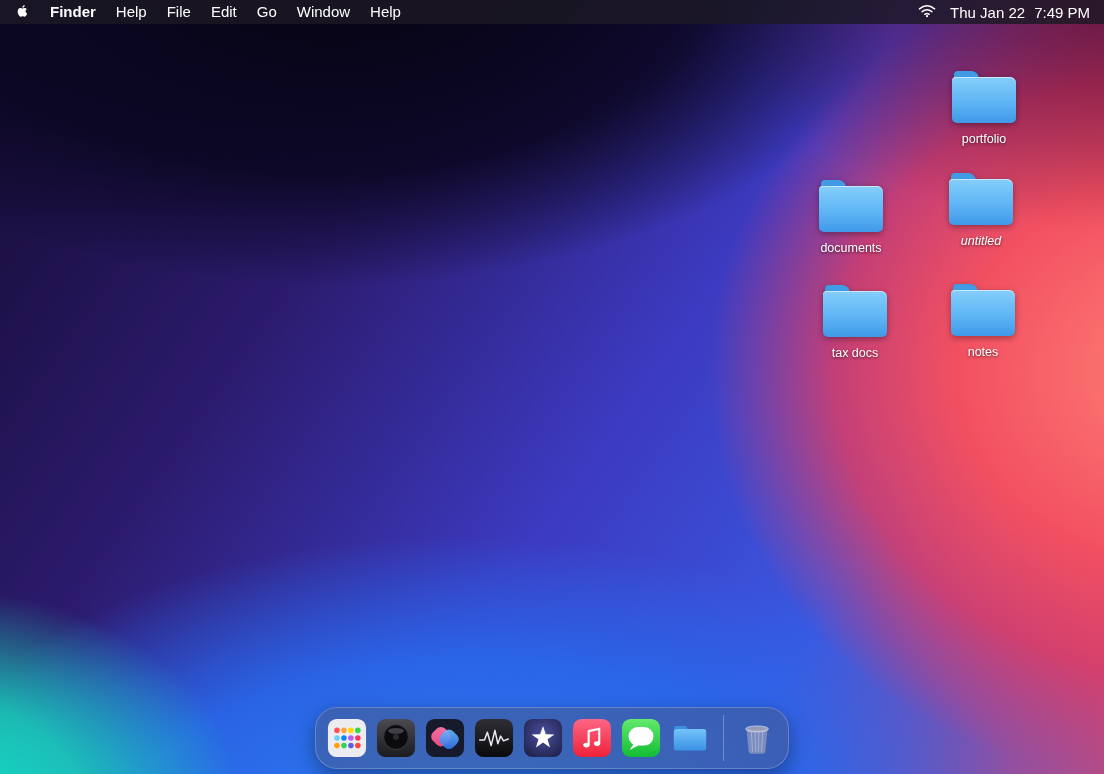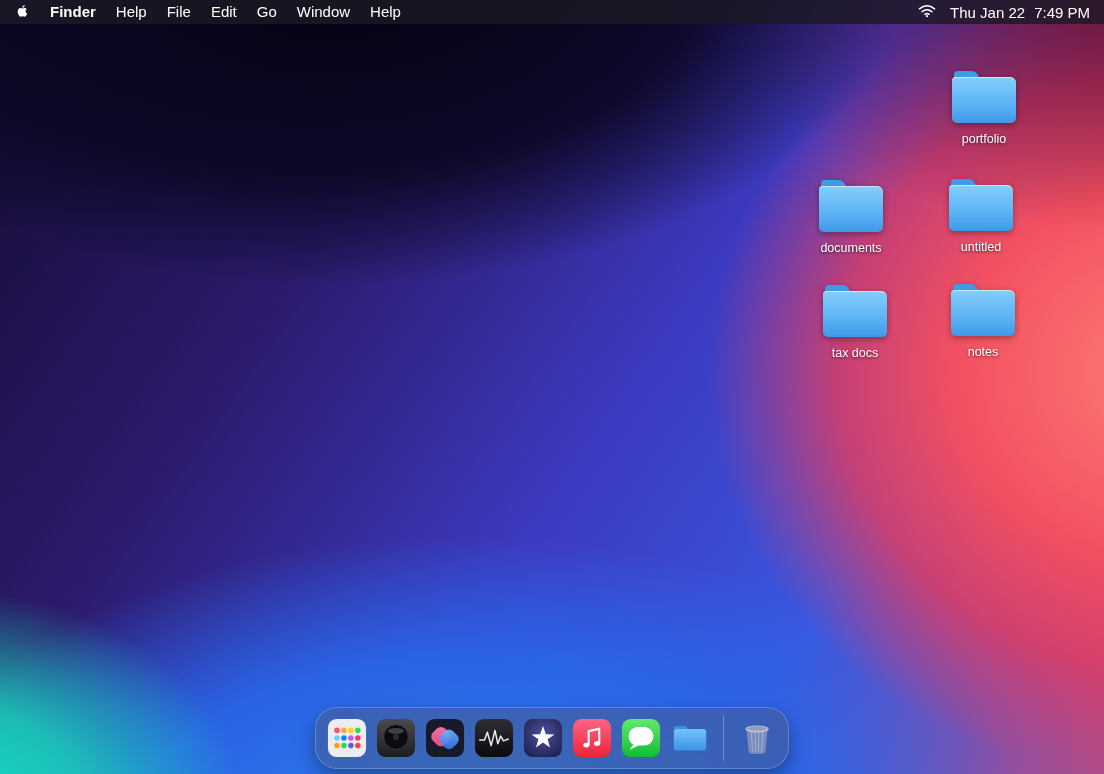--- a/index.html
+++ b/index.html
@@ -29,21 +29,21 @@
   .mi { padding:0 10px; line-height:24px; cursor:default; }
   .mi.bold { font-weight:bold; }
   .menu-right { display:flex; align-items:center; gap:8px; }
   .clock { display:flex; gap:9px; padding-left:6px; }
 
   
   .folder-item { position:absolute; width:130px; text-align:center; cursor:default; }
   .f0 { left:789px; top:68px; }
   .f1 { left:919px; top:71px; }
   .f2 { left:786px; top:180px; }
-  .f3 { left:916px; top:179px; }
+  .f3 { left:916px; top:173px;font-style:italic; }
   .f4 { left:790px; top:285px; }
   .f5 { left:918px; top:284px; }
 
   .folder {
     width:64px; height:52px; margin:0 auto 9px; position:relative;
     filter:drop-shadow(0 2px 3px rgba(0,0,0,0.35));
   }
   .folder::before {
     content:""; position:absolute; left:2px; top:0; width:25px; height:14px;
     border-radius:4px 8px 0 0; background:#3f9be4;

